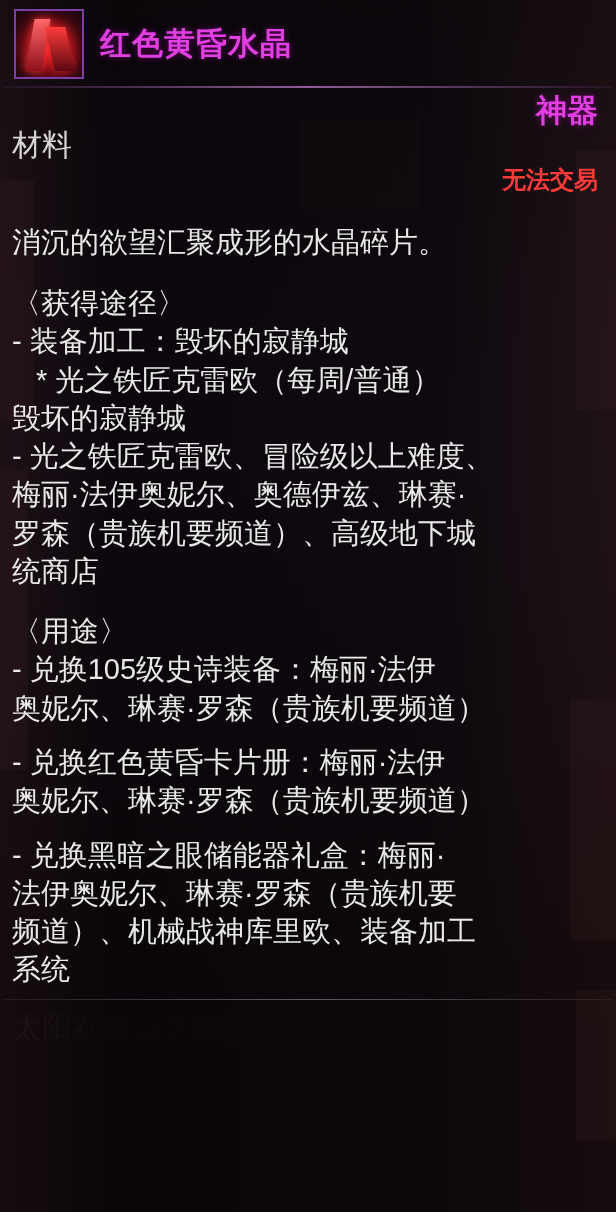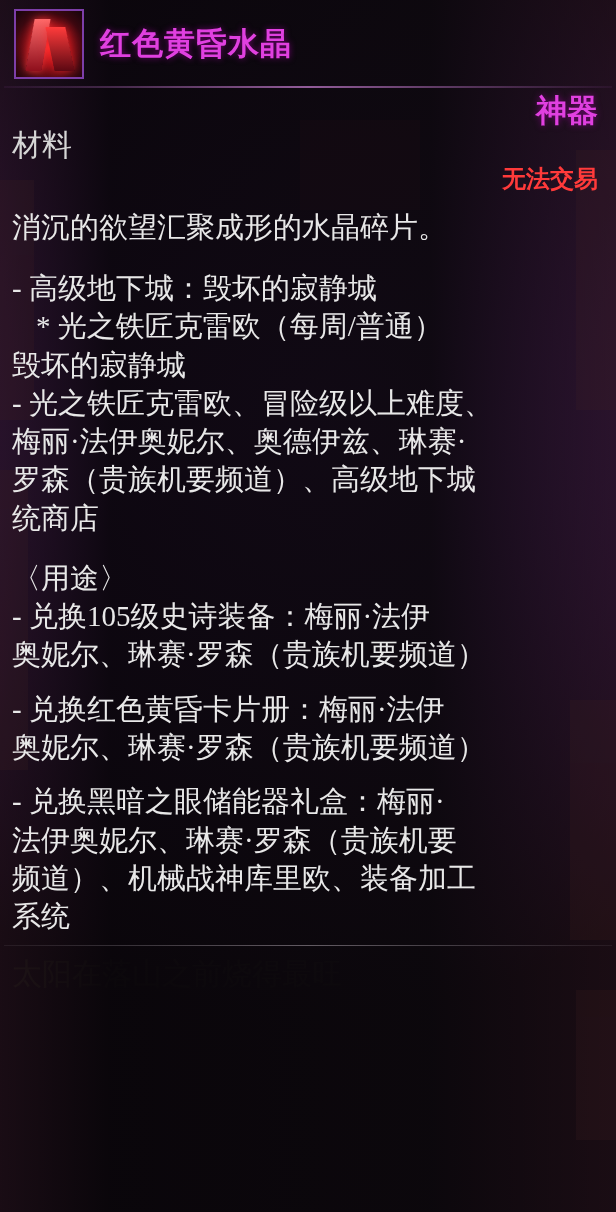--- a/index.html
+++ b/index.html
@@ -10,24 +10,23 @@
   body {
     width: 616px;
     height: 1212px;
     overflow: hidden;
     font-family: "Liberation Sans", sans-serif;
   }
   .tooltip {
     position: relative;
     width: 616px;
     height: 1212px;
-    background: #4c1d95;
+    background: #0f172a;
     box-sizing: border-box;
     overflow: hidden;
-    font-family: Liberation Serif, serif;
   }
   
   .bg-texture {
     position: absolute;
     inset: 0;
     background:
       linear-gradient(90deg, rgba(40,20,25,0.55) 0%, rgba(10,6,10,0.9) 18%, rgba(12,8,12,0.92) 70%, rgba(45,22,25,0.5) 100%),
       radial-gradient(circle at 50% 35%, rgba(60,30,35,0.30), rgba(0,0,0,0.9) 70%);
     pointer-events: none;
   }
@@ -125,21 +124,21 @@
   .untradeable {
     font-size: 24px;
     color: #ff3a3a;
     font-weight: bold;
     line-height: 1.3;
   }
   .flavor-top {
     font-size: 29px;
     color: #e8e8e8;
     line-height: 1.35;
-    margin-top: 13px;
+    margin-top: 28px;
   }
   .section {
     margin-top: 22px;
   }
   .section-title {
     font-size: 29px;
     color: #e8e8e8;
     line-height: 1.32;
   }
   .line {
@@ -192,21 +191,22 @@
 
     <div class="category">材料</div>
 
     <div class="row-right">
       <span class="untradeable">无法交易</span>
     </div>
 
     <div class="flavor-top">消沉的欲望汇聚成形的水晶碎片。</div>
 
     <div class="section">
-      <div class="line">- 高级地下城：毁坏的寂静城</div>
+      <div class="section-title">〈获得途径〉</div>
+      <div class="line">- 装备加工：毁坏的寂静城</div>
       <div class="line indent">* 光之铁匠克雷欧（每周/普通）</div>
       <div class="line">毁坏的寂静城</div>
       <div class="line">- 光之铁匠克雷欧、冒险级以上难度、</div>
       <div class="line">梅丽·法伊奥妮尔、奥德伊兹、琳赛·</div>
       <div class="line">罗森（贵族机要频道）、高级地下城</div>
       <div class="line">统商店</div>
     </div>
 
     <div class="section">
       <div class="section-title">〈用途〉</div>

